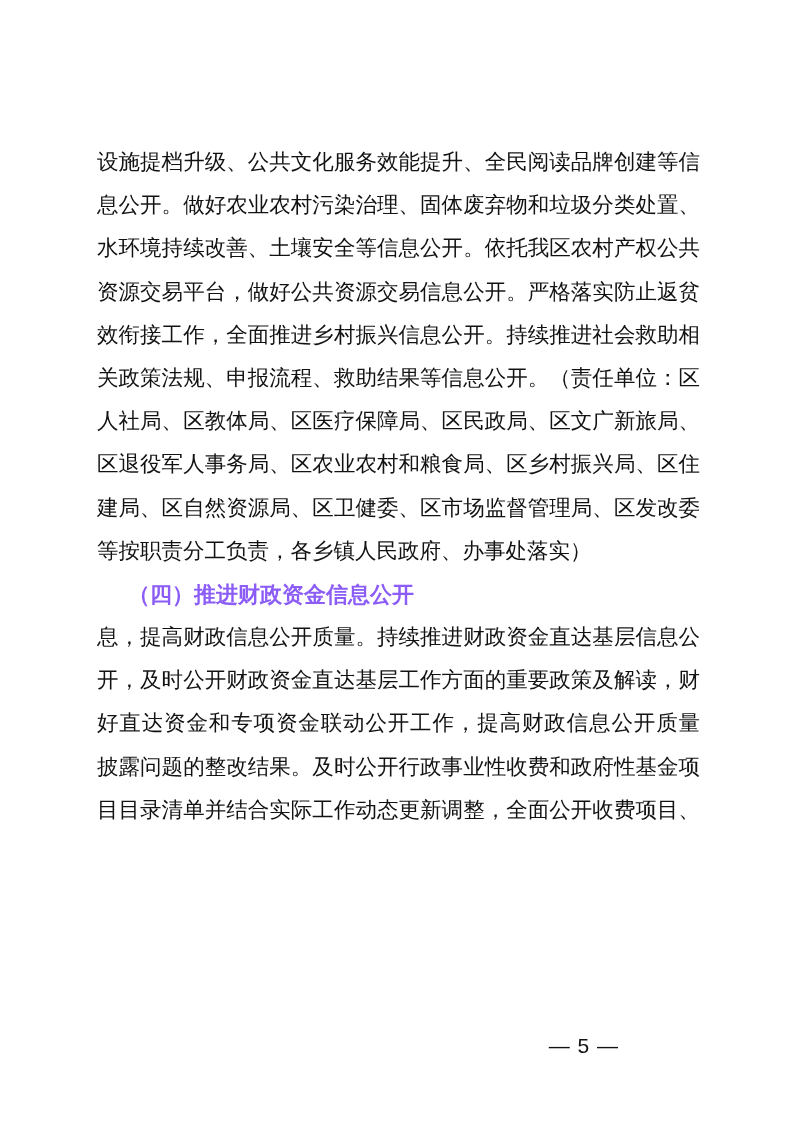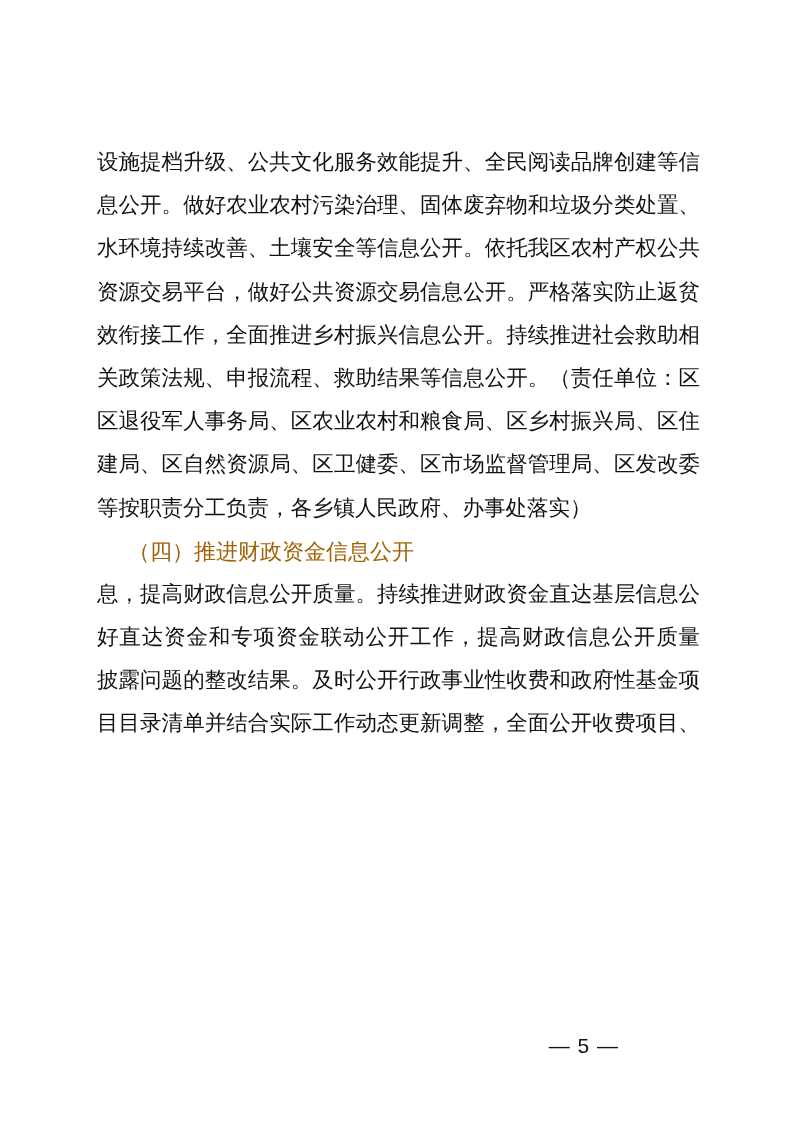--- a/index.html
+++ b/index.html
@@ -37,22 +37,22 @@
     text-align: right;
     text-align-last: left;
   }
   .text-line.first-indent {
     text-indent: 47px;
   }
   .section-heading {
     font-size: 22px;
     line-height: 43.2px;
     height: 43.2px;
-    font-weight: 400;
-    color: #a16207;
+    font-weight: 700;
+    color: #8b5cf6;
     padding-left: 31px;
     text-align: right;
     text-align-last: left;
     overflow: hidden;
   }
   .page-footer {
     position: absolute;
     top: 1031px;
     left: 0;
     right: 116px;
@@ -70,29 +70,31 @@
 <div class="page">
   <div class="content">
 
     <div>
       <div class="text-line">设施提档升级、公共文化服务效能提升、全民阅读品牌创建等信</div>
       <div class="text-line">息公开。做好农业农村污染治理、固体废弃物和垃圾分类处置、</div>
       <div class="text-line">水环境持续改善、土壤安全等信息公开。依托我区农村产权公共</div>
       <div class="text-line">资源交易平台，做好公共资源交易信息公开。严格落实防止返贫</div>
       <div class="text-line">效衔接工作，全面推进乡村振兴信息公开。持续推进社会救助相</div>
       <div class="text-line">关政策法规、申报流程、救助结果等信息公开。（责任单位：区</div>
+      <div class="text-line">人社局、区教体局、区医疗保障局、区民政局、区文广新旅局、</div>
       <div class="text-line">区退役军人事务局、区农业农村和粮食局、区乡村振兴局、区住</div>
       <div class="text-line">建局、区自然资源局、区卫健委、区市场监督管理局、区发改委</div>
       <div class="text-line para-end">等按职责分工负责，各乡镇人民政府、办事处落实）</div>
     </div>
 
     <div class="section-heading">（四）推进财政资金信息公开</div>
 
     <div>
       <div class="text-line">息，提高财政信息公开质量。持续推进财政资金直达基层信息公</div>
+      <div class="text-line">开，及时公开财政资金直达基层工作方面的重要政策及解读，财</div>
       <div class="text-line">好直达资金和专项资金联动公开工作，提高财政信息公开质量</div>
       <div class="text-line">披露问题的整改结果。及时公开行政事业性收费和政府性基金项</div>
       <div class="text-line">目目录清单并结合实际工作动态更新调整，全面公开收费项目、</div>
     </div>
 
   </div>
 
   <div class="page-footer">— 5 —</div>
 </div>
 

